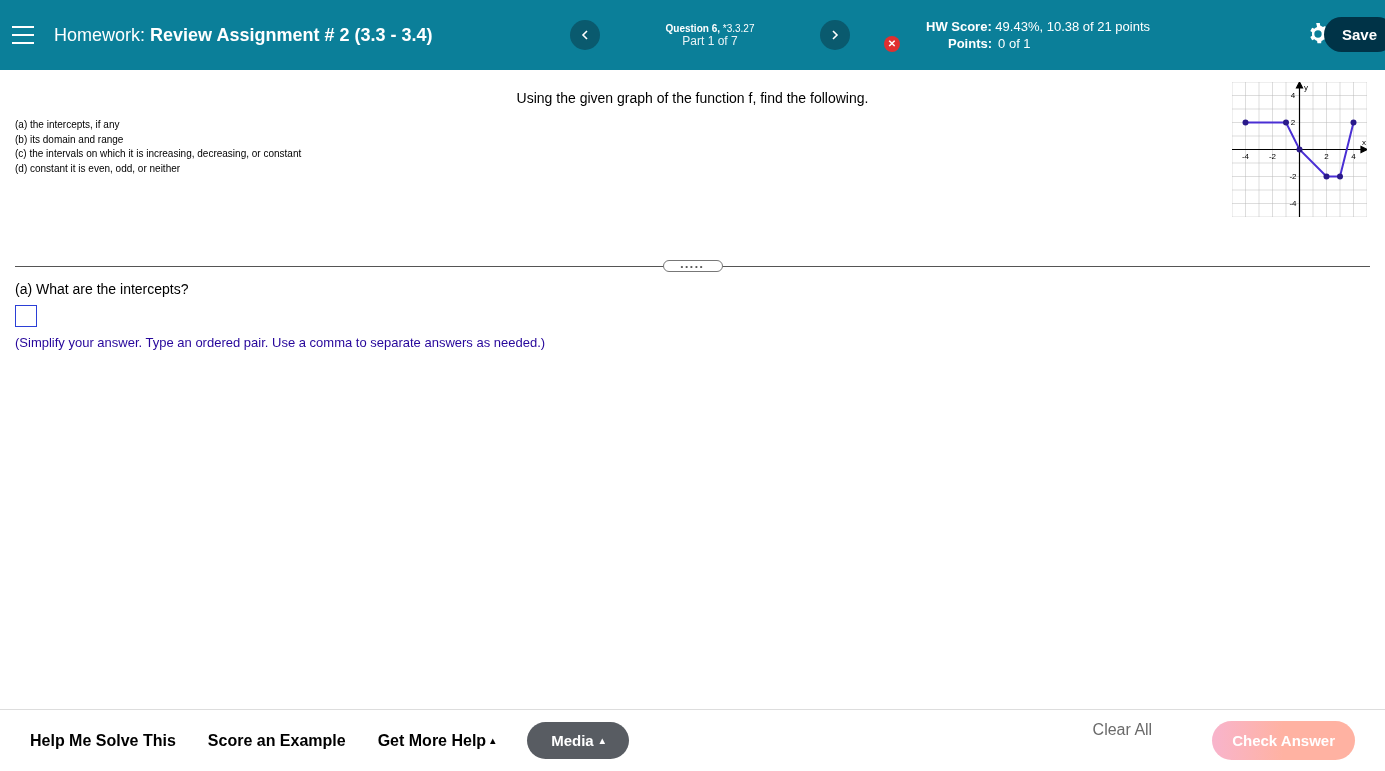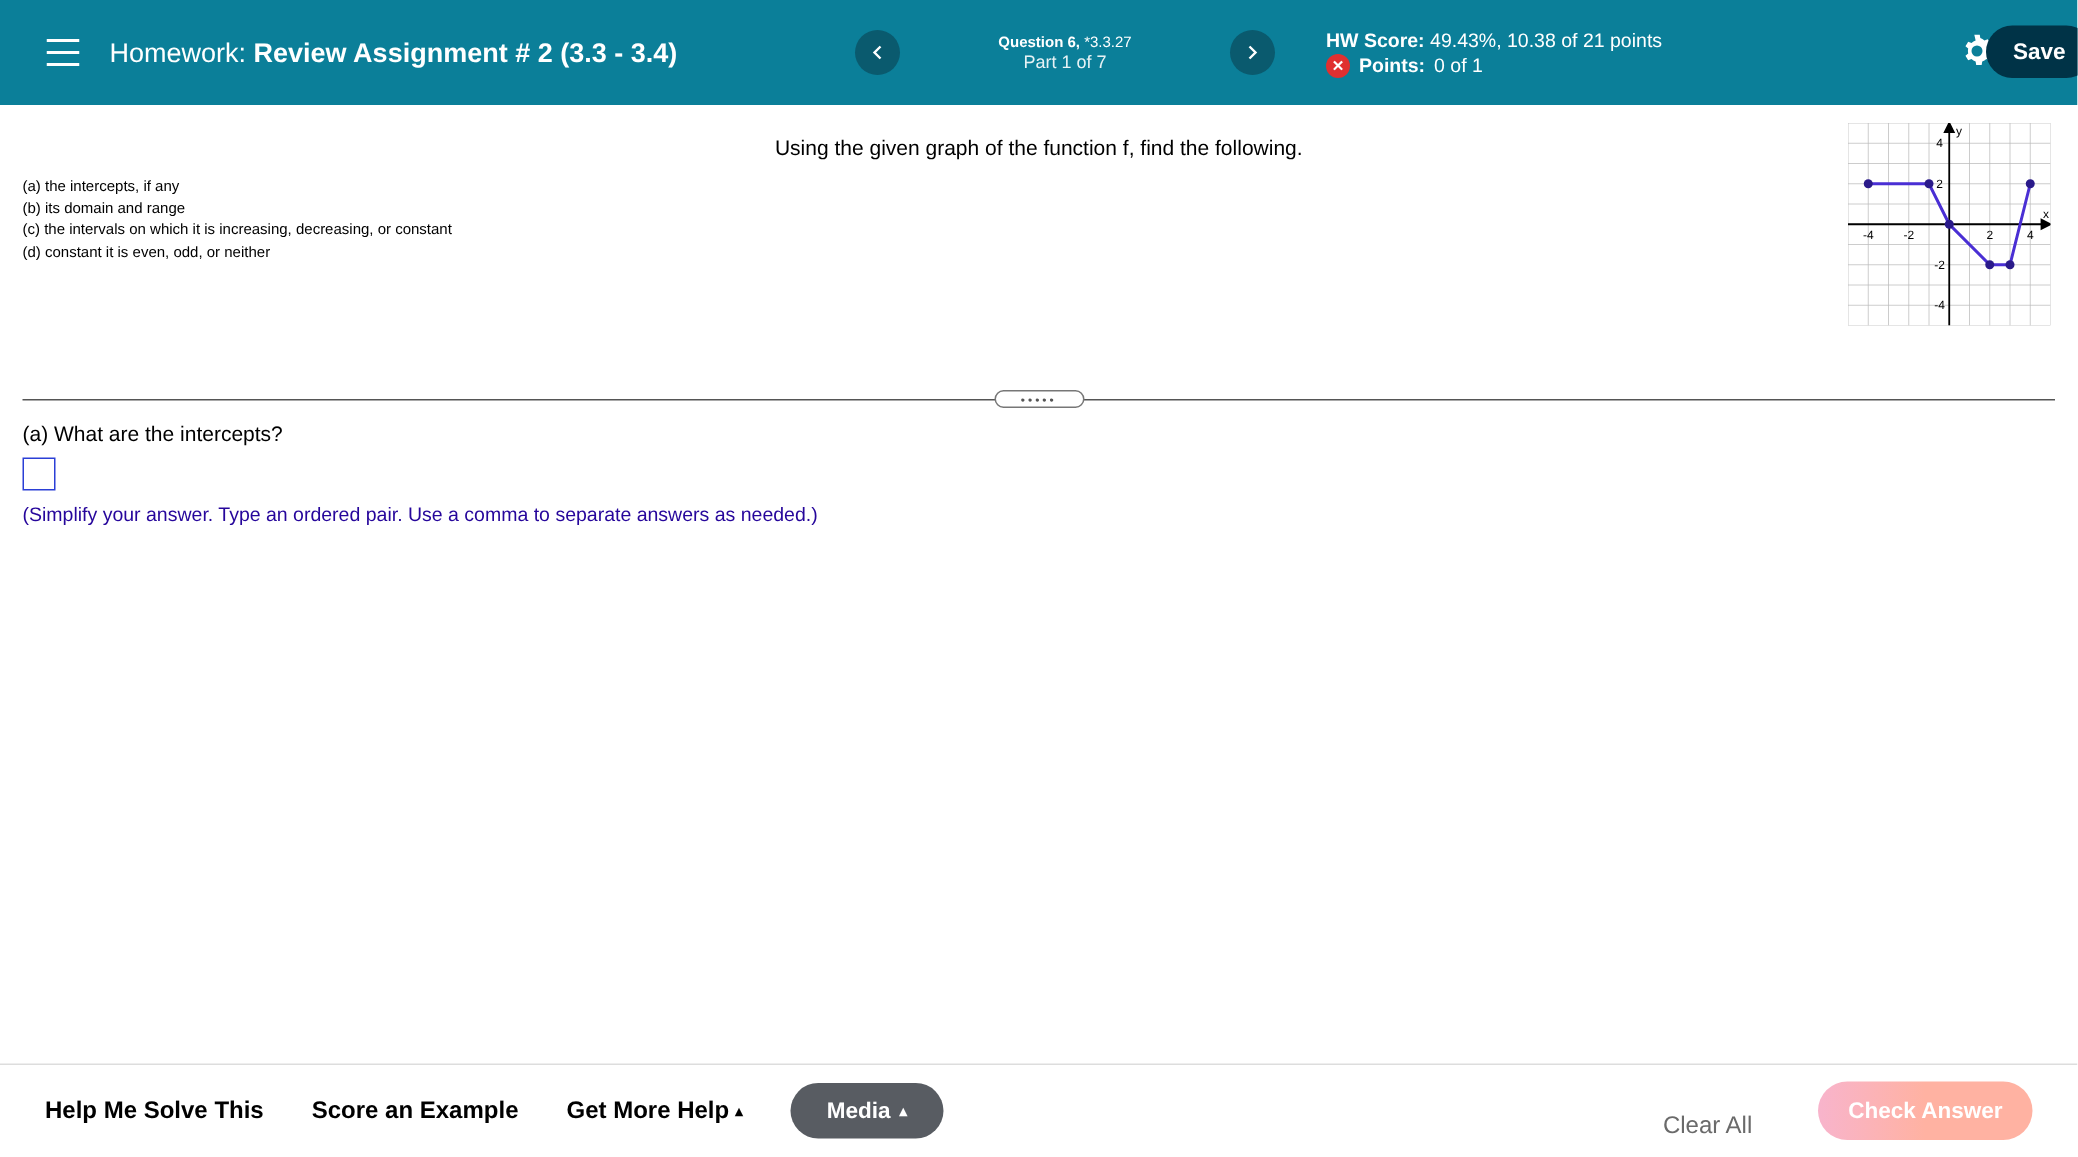--- a/index.html
+++ b/index.html
@@ -1,35 +1,35 @@
 <!DOCTYPE html>
 <html><head>
 <meta charset="utf-8">
 <style>
 * { box-sizing: border-box; margin: 0; padding: 0; }
 body { font-family: Arial, Helvetica, sans-serif; background: #fff; color: #000; overflow: hidden; width: 1385px; height: 771px; position: relative; }
 
 
-.header { background: #0b7f99; height: 70px; display: flex; align-items: center; padding: 0 0 0 21px; color: #fff; position: relative; }
+.header { background: #0b7f99; height: 70px; display: flex; align-items: center; padding: 0 0 0 2px; color: #fff; position: relative; }
 .menu-btn { background: transparent; border: none; color: #fff; cursor: pointer; padding: 10px; display: flex; align-items: center; justify-content: center; }
 .title-block { margin-left: 10px; font-size: 18px; }
 .title-block .hw-label { font-weight: 400; }
 .title-block .hw-name { font-weight: 700; }
 
 .nav-cluster { position: absolute; left: 570px; display: flex; align-items: center; gap: 10px; }
 .nav-circle { width: 30px; height: 30px; border-radius: 50%; background: #0a5a6e; display: flex; align-items: center; justify-content: center; cursor: pointer; border: none; color: #fff; }
 .q-info { text-align: center; min-width: 200px; }
 .q-line1 { font-size: 10px; font-weight: 700; }
 .q-line1 .qnum { font-weight: 700; }
 .q-line1 .qref { font-weight: 400; }
 .q-line2 { font-size: 12px; opacity: 0.9; }
 
 .score-block { position: absolute; left: 884px; font-size: 13px; }
 .score-block .line { margin: 2px 0; }
-.score-block b { font-weight: 700; }
+.score-block b { font-weight: 700; margin-left: 42px; }
 .points-line { display: flex; align-items: center; gap: 6px; }
 .x-badge { width: 16px; height: 16px; border-radius: 50%; background: #e03030; display: inline-flex; align-items: center; justify-content: center; color: #fff; font-size: 10px; font-weight: 700; }
 
 .gear-btn { position: absolute; right: 56px; background: transparent; border: none; color: #fff; cursor: pointer; }
 .save-btn { position: absolute; right: -10px; top: 17px; background: #003347; color: #fff; border: none; border-radius: 18px; padding: 9px 18px; font-size: 15px; font-weight: 700; cursor: pointer; }
 
 
 .content { padding: 18px 15px 0 15px; position: relative; }
 .problem-text { font-size: 14px; line-height: 1.45; }
 .problem-text p { margin-bottom: 10px; text-align: center; }
@@ -46,21 +46,21 @@
 
 .answer-area { padding: 0 15px; font-size: 14px; }
 .answer-input { display: inline-block; margin: 8px 0; width: 22px; height: 22px; border: 1.5px solid #2b3fd6; background: #fff; }
 .hint-text { color: #26069b; font-size: 13px; }
 
 
 .footer { position: absolute; bottom: 0; left: 0; right: 0; height: 62px; background: #fff; border-top: 1px solid #ddd; display: flex; align-items: center; padding: 0 30px; gap: 32px; }
 .footer .link { font-size: 16px; font-weight: 700; color: #000; cursor: pointer; display: inline-flex; align-items: center; gap: 4px; }
 .footer .media-pill { background: #585c62; color: #fff; border-radius: 22px; padding: 10px 24px; font-size: 15px; font-weight: 700; cursor: pointer; display: inline-flex; align-items: center; gap: 6px; }
 .caret-up { font-size: 10px; }
-.footer-right { margin-left: auto; display: flex; align-items: flex-end; gap: 44px; }
+.footer-right { margin-left: auto; display: flex; align-items: flex-start; gap: 60px; }
 .clear-all { color: #6a6a6a; font-size: 16px; cursor: pointer; }
 .check-btn { background: linear-gradient(90deg, #f8b4cc, #ffb2a2, #ffb2a2); color: #fff; font-weight: 700; font-size: 15px; border: none; border-radius: 22px; padding: 11px 20px; cursor: pointer; }
 </style>
 </head>
 <body>
 
 <div class="header">
   <button class="menu-btn">
     <svg width="22" height="18" viewBox="0 0 22 18">
         <path d="M0 1h22M0 9h22M0 17h22" stroke="#fff" stroke-width="2"></path>

